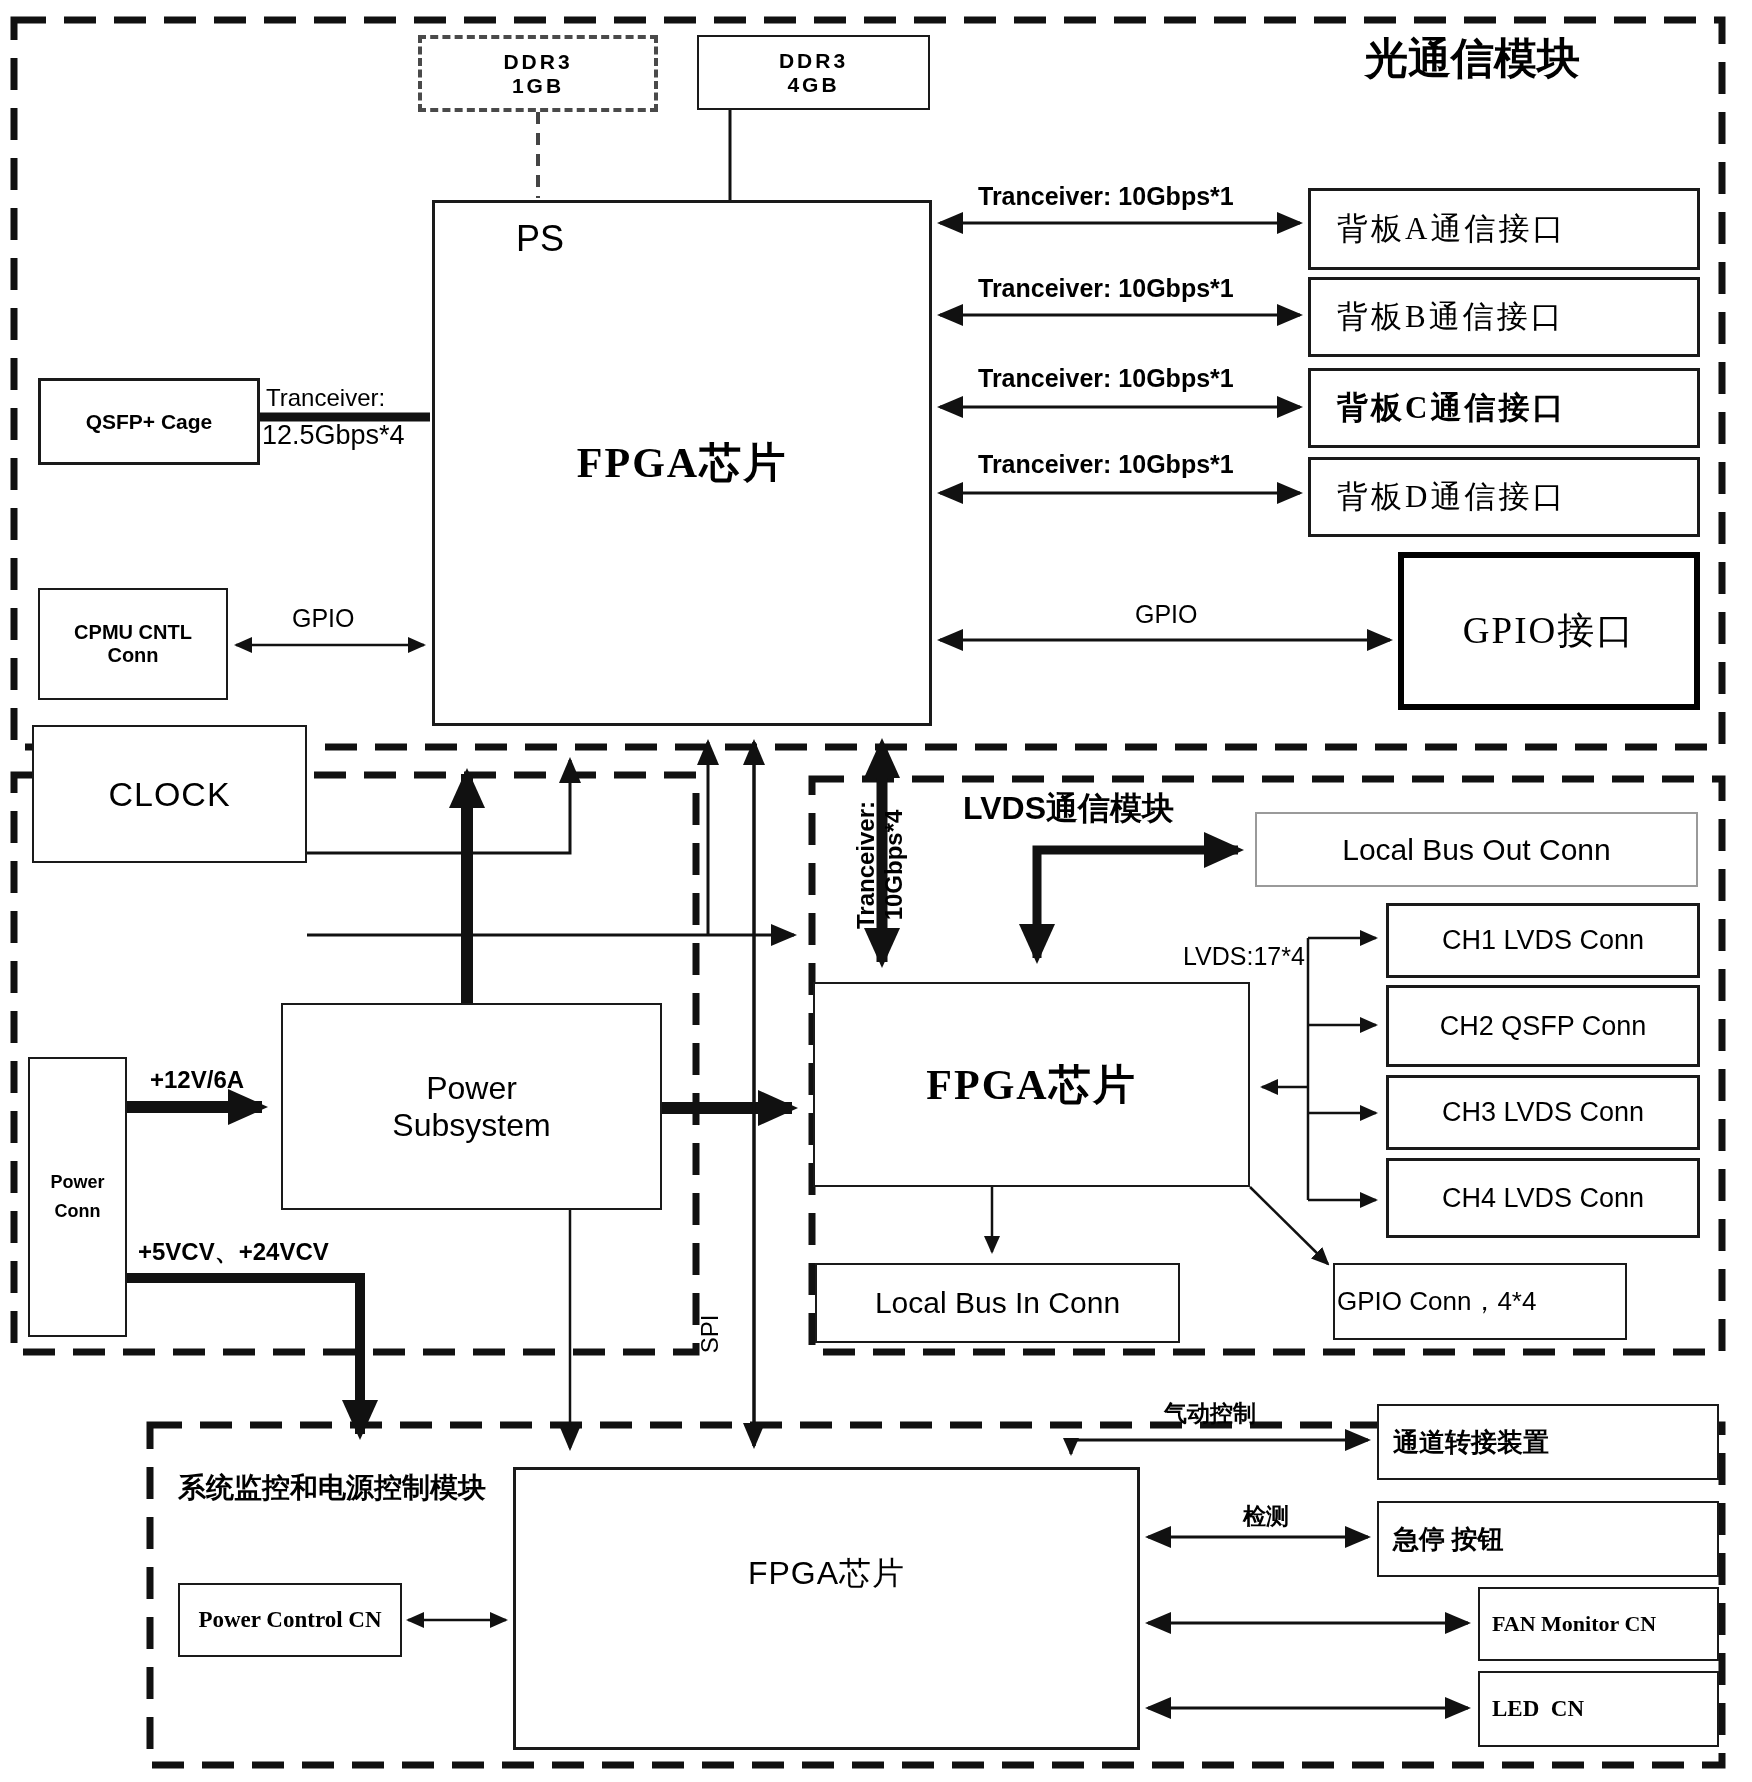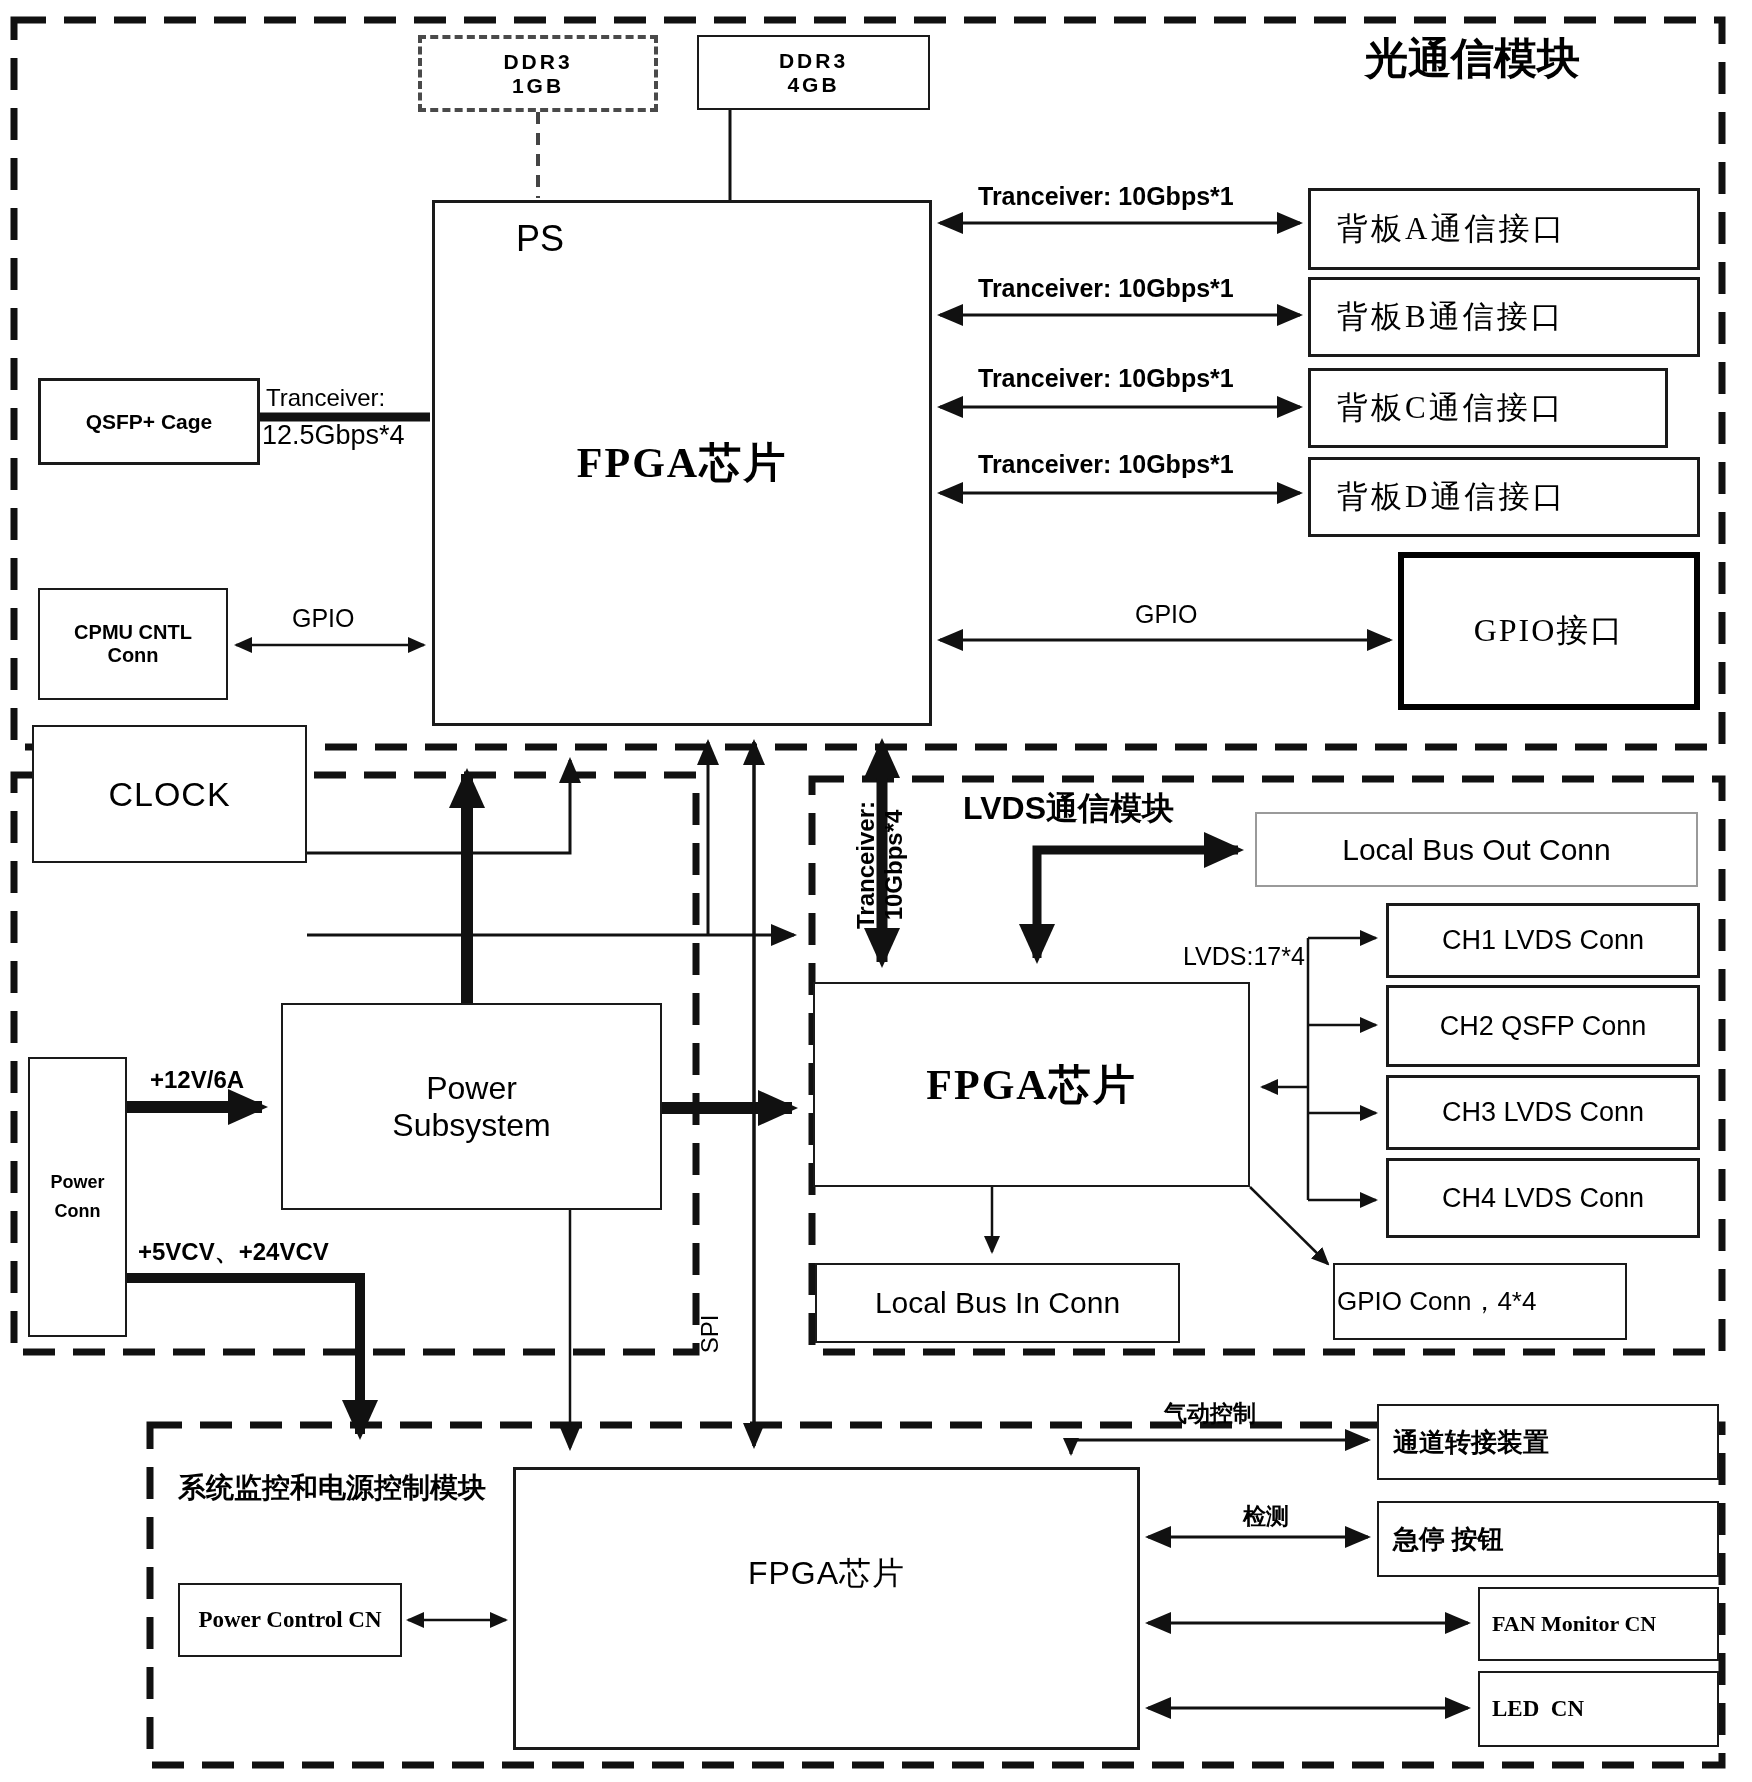--- a/index.html
+++ b/index.html
@@ -121,34 +121,34 @@
     <span class="bld" style="font-size:20px;">Conn</span>
   </div>
   <div class="lbl" style="left:292px;top:604px;font-size:25px;">GPIO</div>
 
   <div class="box left" style="left:1308px;top:188px;width:392px;height:82px;padding-left:26px;">
     <span class="serif" style="font-size:31px;letter-spacing:3px;">背板A通信接口</span>
   </div>
   <div class="box left" style="left:1308px;top:277px;width:392px;height:80px;padding-left:26px;">
     <span class="serif" style="font-size:31px;letter-spacing:3px;">背板B通信接口</span>
   </div>
-  <div class="box left" style="left:1308px;top:368px;width:360px;height:80px;padding-left:26px;">
+  <div class="box left" style="left:1308px;top:368px;width:392px;height:80px;padding-left:26px;font-weight:bold;">
     <span class="serif" style="font-size:31px;letter-spacing:3px;">背板C通信接口</span>
   </div>
   <div class="box left" style="left:1308px;top:457px;width:392px;height:80px;padding-left:26px;">
     <span class="serif" style="font-size:31px;letter-spacing:3px;">背板D通信接口</span>
   </div>
   <div class="lbl bld" style="left:978px;top:182px;font-size:25px;">Tranceiver: 10Gbps*1</div>
   <div class="lbl bld" style="left:978px;top:274px;font-size:25px;">Tranceiver: 10Gbps*1</div>
   <div class="lbl bld" style="left:978px;top:364px;font-size:25px;">Tranceiver: 10Gbps*1</div>
   <div class="lbl bld" style="left:978px;top:450px;font-size:25px;">Tranceiver: 10Gbps*1</div>
 
   <div class="lbl" style="left:1135px;top:600px;font-size:25px;">GPIO</div>
   <div class="box bold" style="left:1398px;top:552px;width:302px;height:158px;">
-    <span class="serif" style="font-size:32px;letter-spacing:2px;">GPIO接口</span>
+    <span class="serif" style="font-size:37px;letter-spacing:2px;">GPIO接口</span>
   </div>
 
   <div class="box b2" style="left:32px;top:725px;width:275px;height:138px;">
     <span style="font-size:34px;letter-spacing:1px;">CLOCK</span>
   </div>
 
   <div class="box b2 two" style="left:281px;top:1003px;width:381px;height:207px;">
     <span style="font-size:32px;">Power</span>
     <span style="font-size:32px;">Subsystem</span>
   </div>

